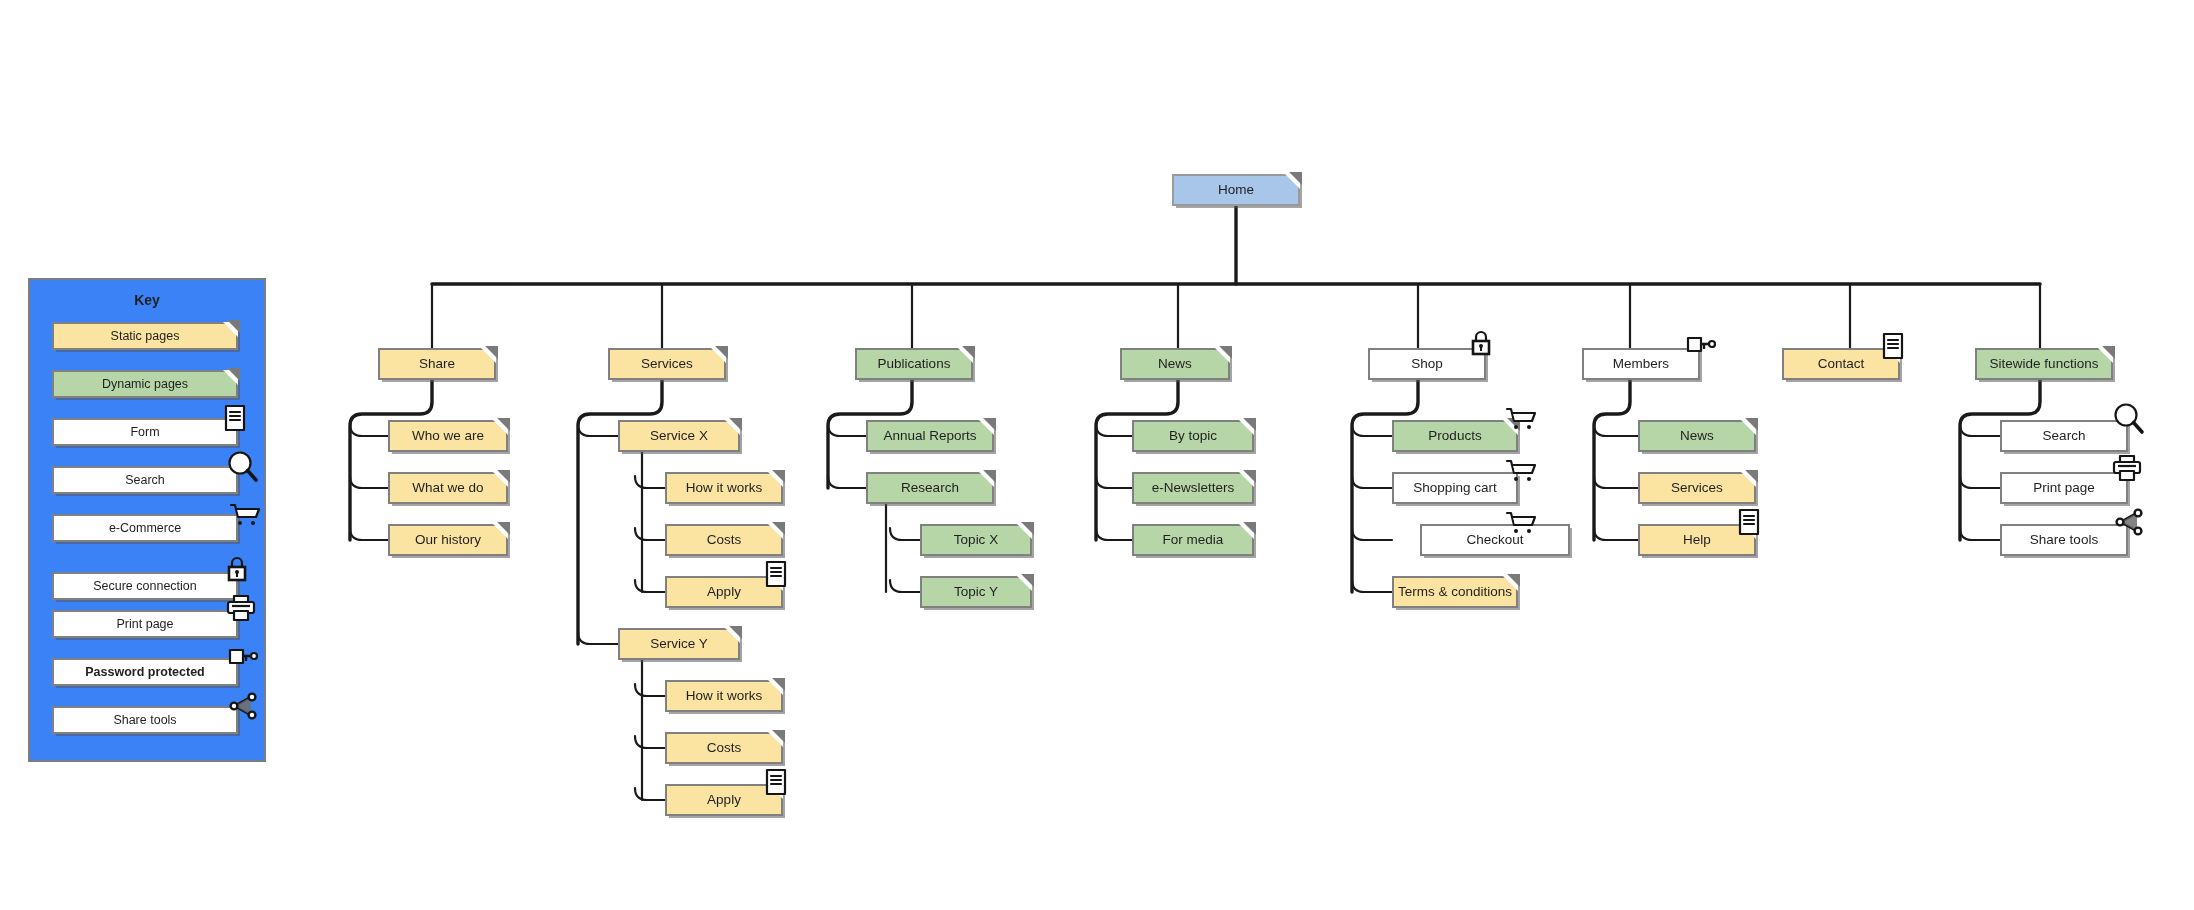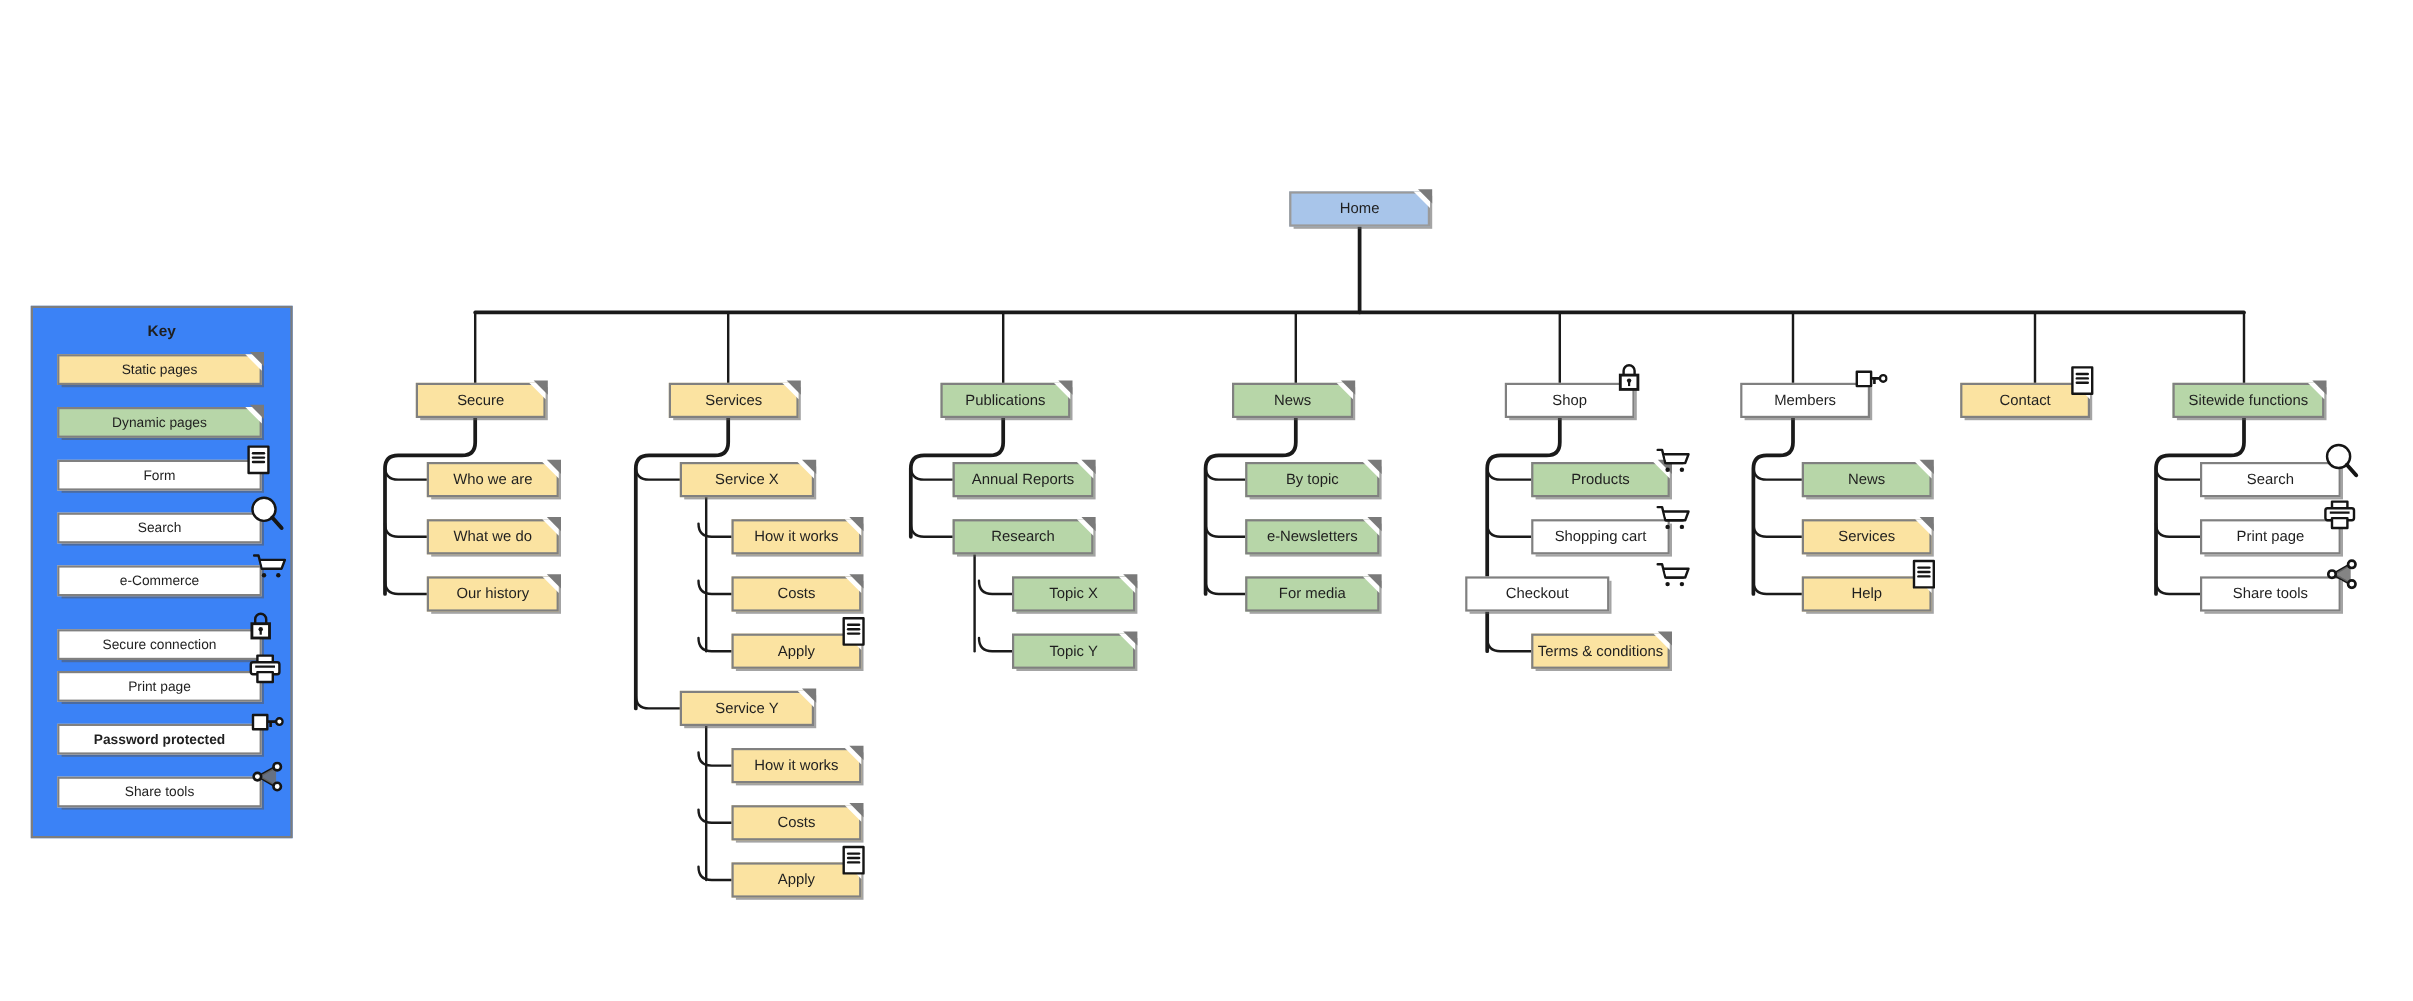--- a/index.html
+++ b/index.html
@@ -230,21 +230,21 @@
       </div>
   </div>
 
   <div id="nodes">
       <div class="node home" style="left: 1172px; top: 174px; width: 128px;">
         <span class="fold"></span>
         <span class="lbl">Home</span>
       </div>
       <div class="node static" style="left: 378px; top: 348px; width: 118px;">
         <span class="fold"></span>
-        <span class="lbl">Secure</span>
+        <span class="lbl">Share</span>
       </div>
       <div class="node static" style="left: 608px; top: 348px; width: 118px;">
         <span class="fold"></span>
         <span class="lbl">Services</span>
       </div>
       <div class="node dynamic" style="left: 855px; top: 348px; width: 118px;">
         <span class="fold"></span>
         <span class="lbl">Publications</span>
       </div>
       <div class="node dynamic" style="left: 1120px; top: 348px; width: 110px;">
@@ -379,21 +379,21 @@
         </svg></div>
       <div class="node plain" style="left: 1392px; top: 472px; width: 126px;">
         <span class="lbl">Shopping cart</span>
       </div>
       <div class="nicon" style="left: 1504px; top: 458px;"><svg class="ic-cart" viewBox="0 0 34 26">
           <path d="M3 3 h4 l3 12 h16" stroke="#151515" fill="none" stroke-width="2.2" stroke-linejoin="round" stroke-linecap="round"></path>
         <path d="M9 7 h22 l-3 8 h-17" fill="#fff" stroke="#151515" stroke-width="2.2" stroke-linejoin="round" stroke-linecap="round"></path>
         <circle cx="12" cy="21" r="2" fill="#151515"></circle>
           <circle cx="25" cy="21" r="2" fill="#151515"></circle>
         </svg></div>
-      <div class="node plain" style="left: 1332px; top: 524px; width: 131px;">
+      <div class="node plain" style="left: 1420px; top: 524px; width: 150px;">
         <span class="lbl">Checkout</span>
       </div>
       <div class="nicon" style="left: 1504px; top: 510px;"><svg class="ic-cart" viewBox="0 0 34 26">
           <path d="M3 3 h4 l3 12 h16" stroke="#151515" fill="none" stroke-width="2.2" stroke-linejoin="round" stroke-linecap="round"></path>
         <path d="M9 7 h22 l-3 8 h-17" fill="#fff" stroke="#151515" stroke-width="2.2" stroke-linejoin="round" stroke-linecap="round"></path>
         <circle cx="12" cy="21" r="2" fill="#151515"></circle>
           <circle cx="25" cy="21" r="2" fill="#151515"></circle>
         </svg></div>
       <div class="node static" style="left: 1392px; top: 576px; width: 126px;">
         <span class="fold"></span>

